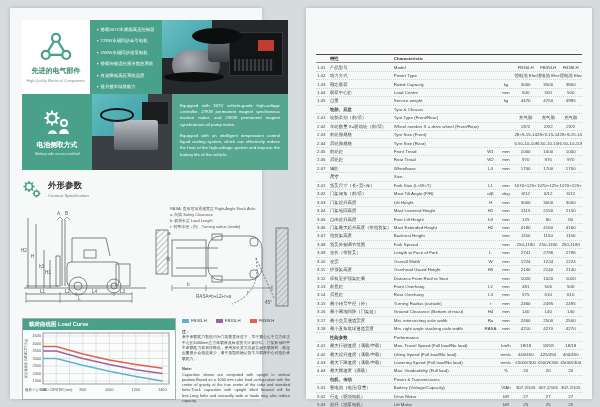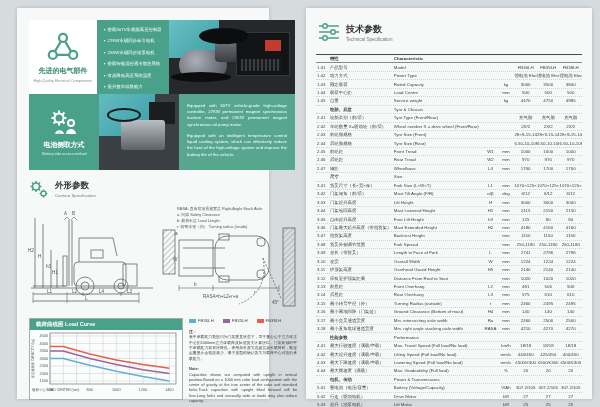--- a/index.html
+++ b/index.html
@@ -1,18 +1,18 @@
 <!DOCTYPE html>
 <html><head>
 <meta charset="utf-8">
 <style>
   html,body{margin:0;padding:0;background:#d6dbde;font-family:"Liberation Sans",sans-serif;}
   .canvas{position:relative;width:600px;height:407px;background:#d6dbde;overflow:hidden;}
   .page{position:absolute;top:8px;height:391px;background:#f7f8f8;box-shadow:0 0 4px rgba(0,0,0,.18);}
-  .page-left{left:17px;width:252px;}
+  .page-left{left:10px;width:252px;}
   .page-right{left:306px;width:286px;}
 
   
   .row1{position:absolute;left:12px;top:12px;width:266px;height:74px;display:flex;}
   .row2{position:absolute;left:12px;top:86px;width:266px;height:76px;display:flex;}
   .card-white{width:68px;background:#ffffff;display:flex;flex-direction:column;align-items:center;justify-content:center;text-align:center;}
   .card-white .t{font-size:7px;font-weight:bold;color:#3e8b74;margin-top:4px;}
   .card-white .s{font-size:3.9px;color:#8a8f8d;margin-top:2px;transform:scale(.95);}
   .panel-bullets{width:72px;background:#4aa189;padding:7px 5px 5px 7px;box-sizing:border-box;}
   .panel-bullets ul{margin:0;padding:0;list-style:none;display:flex;flex-direction:column;justify-content:space-between;height:100%;}
@@ -332,36 +332,20 @@
         <span>表中承载能力数据均为门架垂直状态下，基于重心位于立方体正中心的1000mm立方体载荷及标准货叉计算所得。门架前倾时整车承载能力将有所降低，使用加长货叉或超宽超长载荷时，额定起重量亦会相应减少，请于选型前确认货叉与载荷中心对应的承载能力。</span>
       </div>
       <div class="note">
         <b>Note:</b>
         <span>Capacities shown are computed with upright in vertical position.Based on a 1000 mm cube load configuration with the center of gravity at the true center of the cube and standard forks.Truck capacities with upright tilted forward will be less.Long forks and unusually wide or loads may also reduce capacity.</span>
       </div>
     </div>
   </div>
 
   <div class="page page-right">
-    <div class="rhead">
-      <svg width="22" height="20" viewBox="0 0 44 40">
-        <g stroke="#4aa189" stroke-width="3" fill="none">
-          <line x1="2" y1="8" x2="42" y2="8"></line>
-          <line x1="2" y1="20" x2="42" y2="20"></line>
-          <line x1="2" y1="32" x2="42" y2="32"></line>
-          <circle cx="14" cy="8" r="4.5" fill="#f7f8f8"></circle>
-          <circle cx="30" cy="20" r="4.5" fill="#f7f8f8"></circle>
-          <circle cx="14" cy="32" r="4.5" fill="#f7f8f8"></circle>
-        </g>
-      </svg>
-      <div class="tt">
-        <div class="t">技术参数</div>
-        <div class="s">Technical Specification</div>
-      </div>
-    </div>
     <div class="spec" id="spec-table">
         <div class="trow head">
           <span class="c c-no"></span>
           <span class="c c-cn">特性</span>
           <span class="c c-en">Characteristic</span>
           <span class="c c-sym"></span>
           <span class="c c-unit"></span>
           <span class="c c-v"></span>
           <span class="c c-v"></span>
           <span class="c c-v"></span>

